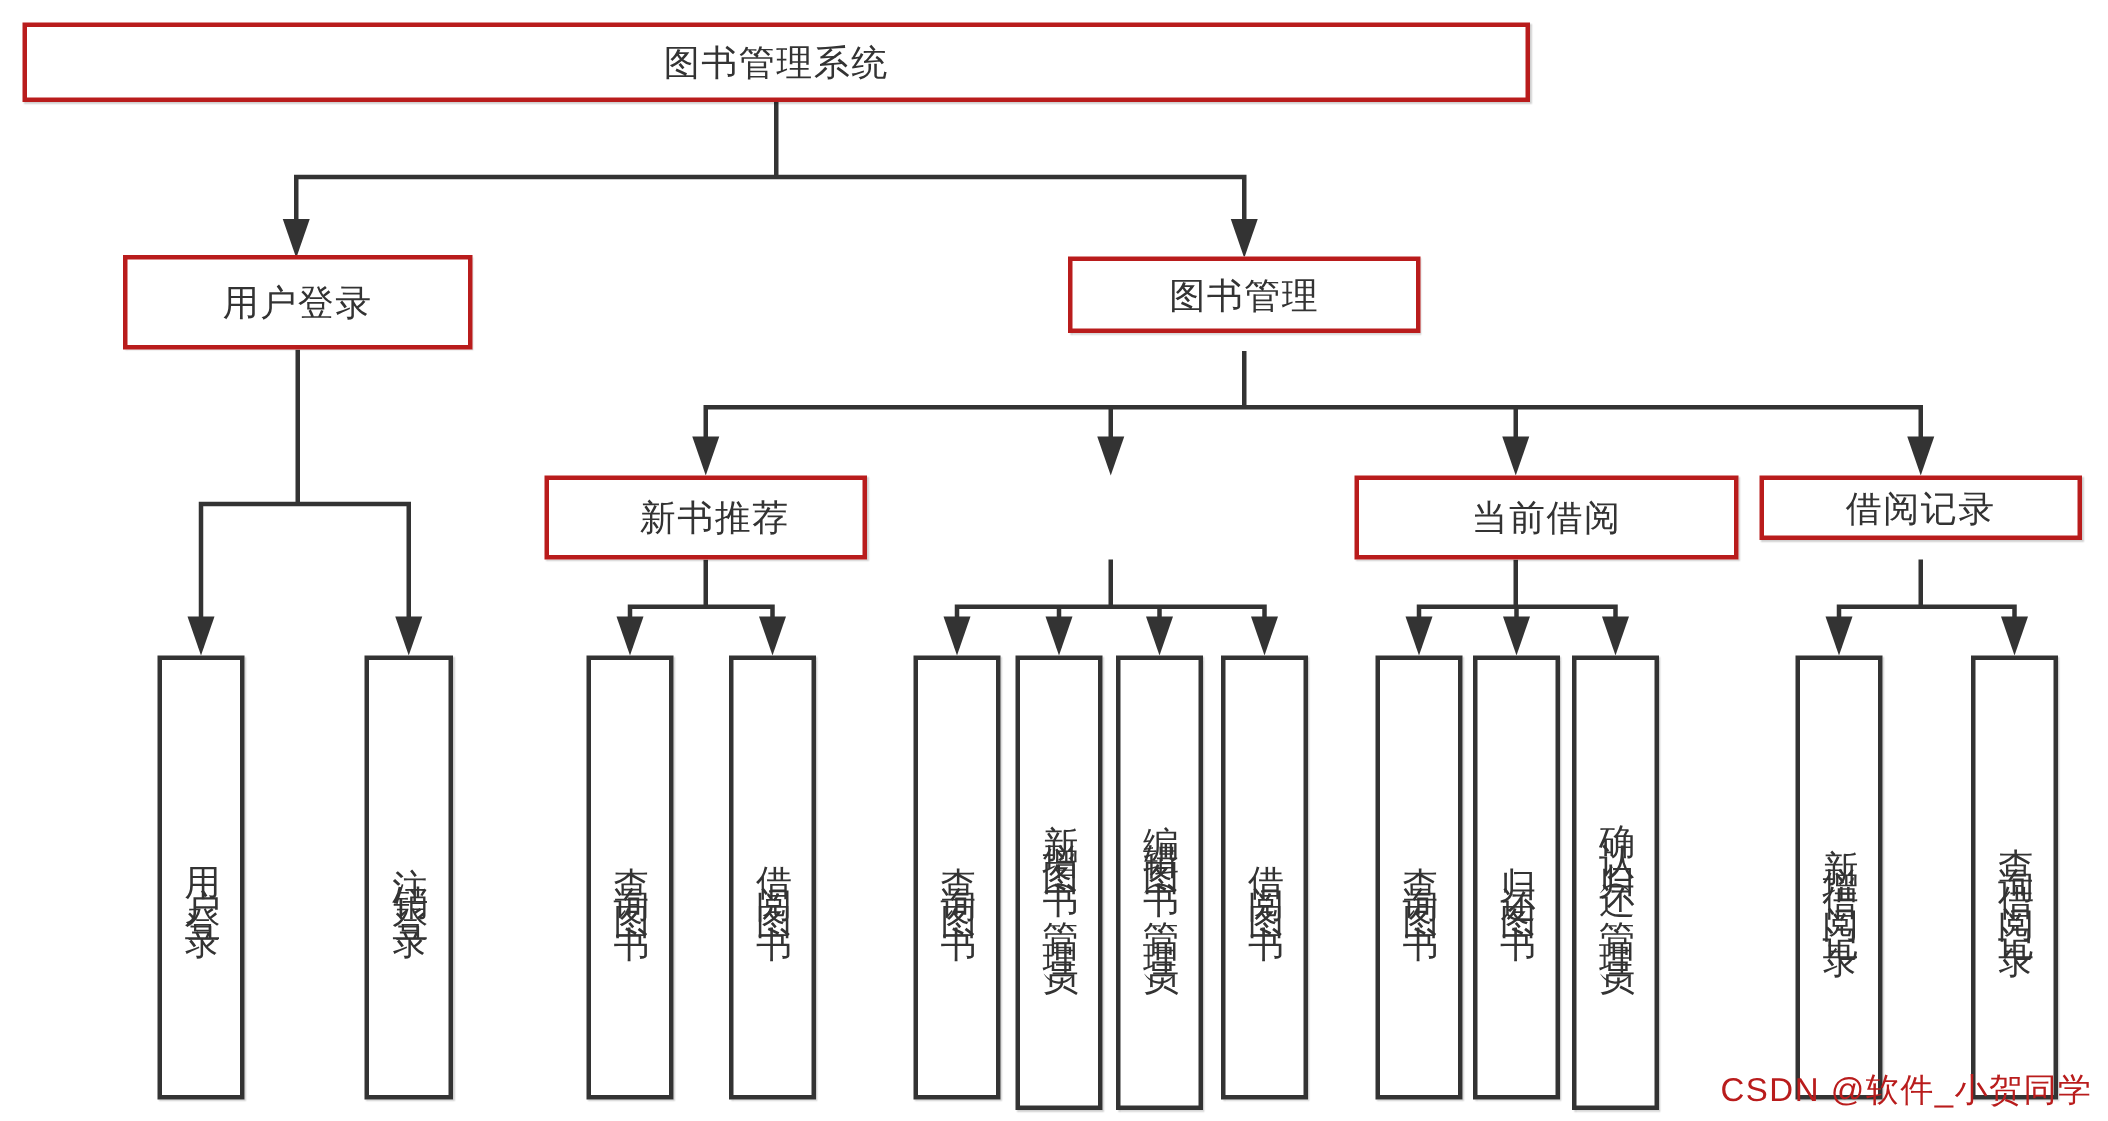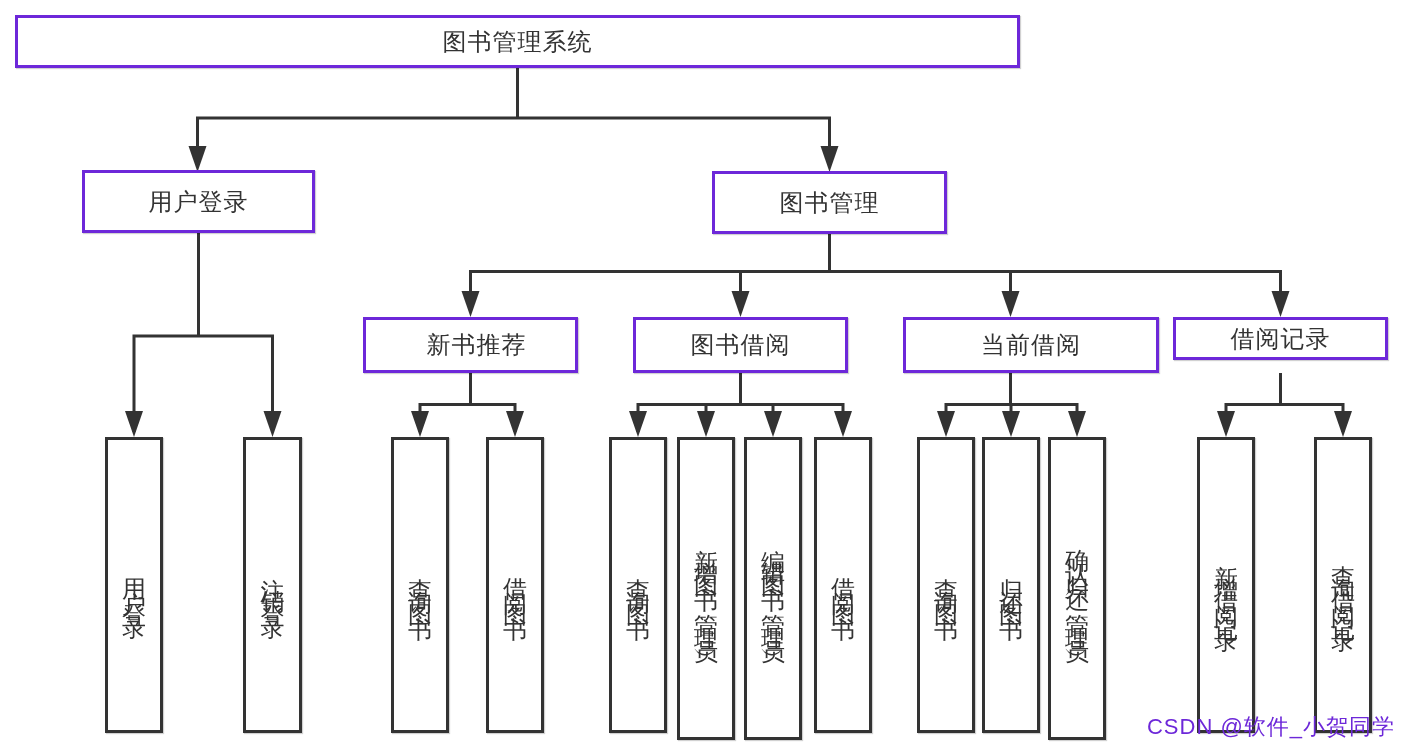--- a/index.html
+++ b/index.html
@@ -6,21 +6,21 @@
   #canvas{
     position:relative;
     width:1405px;height:747px;
     background:#ffffff;
     font-family:"Liberation Sans","DejaVu Sans",sans-serif;
     overflow:hidden;
   }
   .node{
     position:absolute;
     background:#ffffff;
-    border:3px solid #6d28d9;
+    border:3px solid #b91c1c;
     box-sizing:border-box;
     display:flex;
     align-items:center;
     justify-content:center;
     color:#333333;
     box-shadow:1px 1px 1px rgba(0,0,0,0.18);
   }
   .hlabel{
     font-size:24px;
     letter-spacing:1px;
@@ -50,21 +50,21 @@
     position:absolute;
     left:0;top:0;
     width:1405px;height:747px;
     pointer-events:none;
   }
   #watermark{
     position:absolute;
     top:712px;
     right:10px;
     font-size:22px;
-    color:#6d28d9;
+    color:#b91c1c;
     letter-spacing:1px;
     white-space:nowrap;
   }
 </style>
 </head>
 <body>
 
 <div id="canvas">
 
   <svg id="connectors" width="1405" height="747" viewBox="0 0 1405 747" fill="none" xmlns="http://www.w3.org/2000/svg">
@@ -110,29 +110,26 @@
     </g>
   </svg>
 
   <div class="node" style="left:15px;top:15px;width:1005px;height:53px;">
     <span class="hlabel">图书管理系统</span>
   </div>
 
   <div class="node" style="left:82px;top:170px;width:233px;height:63px;">
     <span class="hlabel">用户登录</span>
   </div>
-  <div class="node" style="left:712px;top:171px;width:235px;height:63px;">
+  <div class="node" style="left:712px;top:171px;width:235px;height:51px;">
     <span class="hlabel">图书管理</span>
   </div>
 
   <div class="node" style="left:363px;top:317px;width:215px;height:56px;padding-left:12px;">
     <span class="hlabel">新书推荐</span>
-  </div>
-  <div class="node" style="left:633px;top:317px;width:215px;height:56px;">
-    <span class="hlabel">图书借阅</span>
   </div>
   <div class="node" style="left:903px;top:317px;width:256px;height:56px;">
     <span class="hlabel">当前借阅</span>
   </div>
   <div class="node" style="left:1173px;top:317px;width:215px;height:43px;">
     <span class="hlabel">借阅记录</span>
   </div>
 
   <div class="vnode" style="left:105px;top:437px;width:58px;height:296px;">
     <span class="vlabel">用户登录</span>

